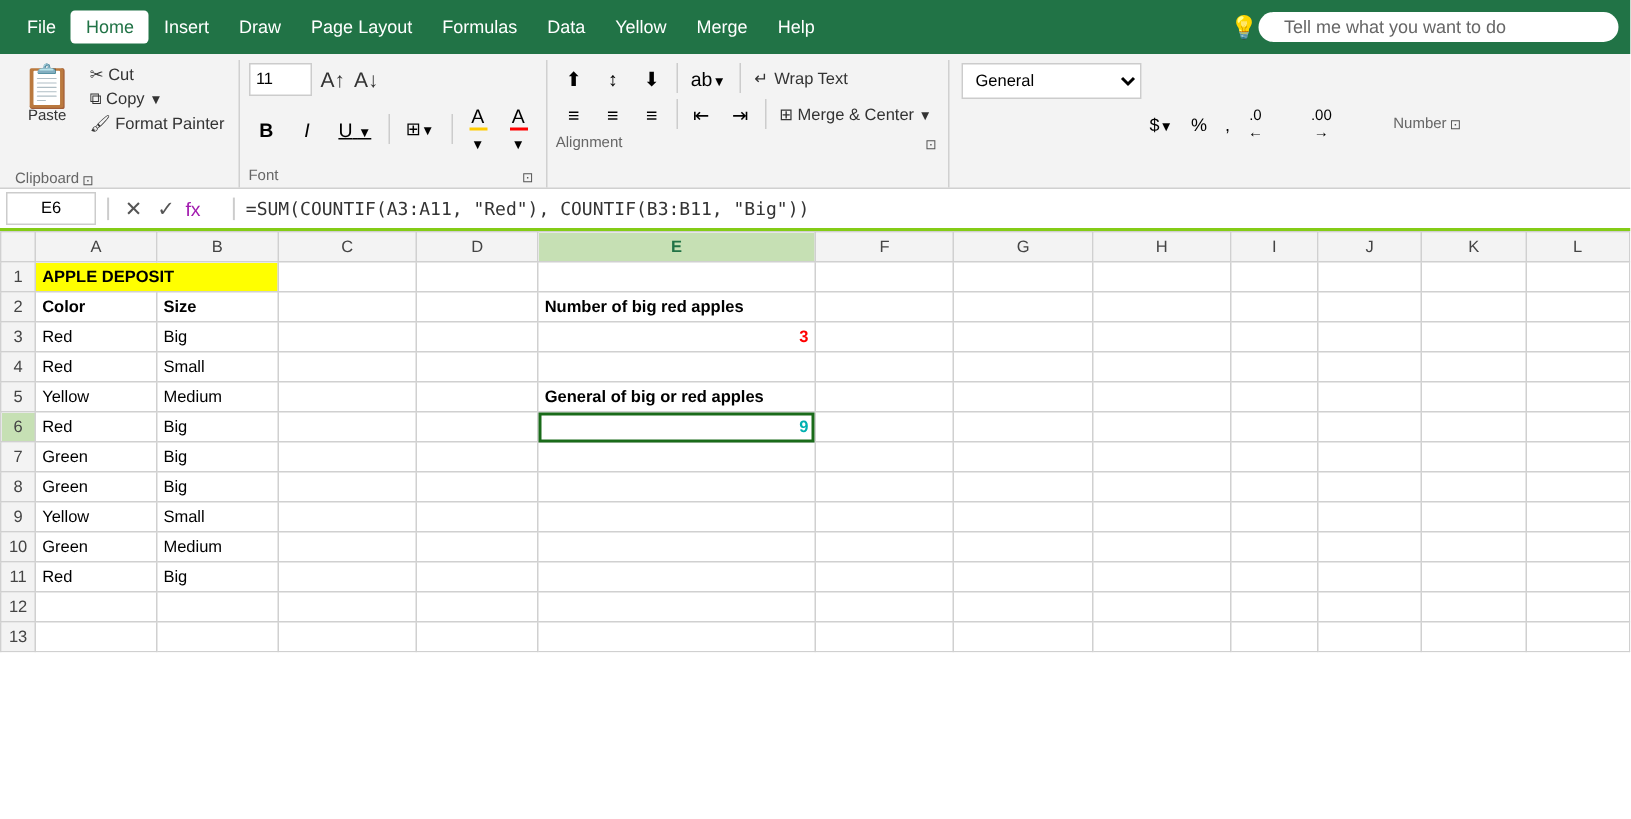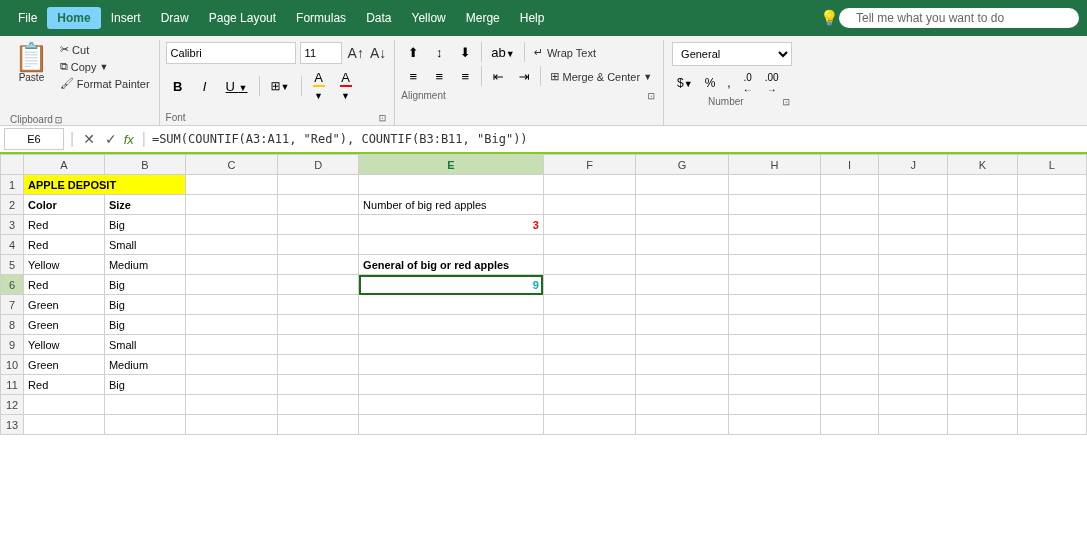--- a/index.html
+++ b/index.html
@@ -13,21 +13,21 @@
       color: #fff;
       height: 36px;
       padding: 0 8px;
     }
     .menu-bar .menu-item {
       padding: 4px 10px;
       font-size: 12px;
       cursor: pointer;
       border-radius: 3px;
     }
-    .menu-bar .menu-item.active { background: #7dd3fc; color: #217346; font-weight: 700; }
+    .menu-bar .menu-item.active { background: #ffffff; color: #217346; font-weight: 400; }
     .menu-bar .tell-me {
       margin-left: auto;
       display: flex;
       align-items: center;
       background: #fff;
       border-radius: 15px;
       padding: 3px 12px;
       color: #555;
       font-size: 12px;
       width: 240px;
@@ -224,21 +224,21 @@
       height: 22px;
       text-align: center;
       font-size: 11px;
       padding: 2px 4px;
     }
     .formula-sep { color: #ccc; font-size: 16px; margin: 0 2px; }
     .formula-icons { display: flex; gap: 4px; align-items: center; }
     .formula-icon-btn {
       border: none; background: transparent; cursor: pointer; color: #555; font-size: 14px; padding: 0 3px;
     }
-    .fx-label { font-style: italic; color: #4d7c0f; font-size: 13px; margin-right: 2px; }
+    .fx-label { color: #a21caf; font-size: 13px; margin-right: 14px; }
     .formula-input {
       flex: 1;
       border: none;
       outline: none;
       font-size: 12px;
       font-family: 'Consolas', monospace;
       color: #333;
     }
 
     
@@ -282,21 +282,21 @@
       outline: 2px solid #1a6b1a;
       outline-offset: -2px;
     }
 
     .ribbon-expand-btn {
       border: none; background: transparent; cursor: pointer; font-size: 9px; color: #555; padding: 0 2px;
     }
 
     .number-fmt-group {
       display: flex;
-      flex-direction: column;
+      flex-direction: row;
       padding: 2px 8px;
     }
 
     .group-label-row {
       display: flex;
       align-items: center;
       justify-content: space-between;
     }
   </style>
 </head>
@@ -347,21 +347,20 @@
     <div style="position:absolute;margin-top:72px;margin-left:0px;">
       <div class="group-label-row">
         <span style="font-size:10px;color:#666;">Clipboard</span>
         <button class="ribbon-expand-btn">⊡</button>
       </div>
     </div>
   </div>
 
   <div class="font-group" style="min-width:200px;">
     <div class="font-top">
-      <input type="text" class="font-select" value="Calibri" style="">
       <input type="text" class="font-size-select" value="11" style="">
       <div class="font-size-btns">
         <button class="font-size-btn">A↑</button>
         <button class="font-size-btn">A↓</button>
       </div>
     </div>
     <div class="font-bottom">
       <button class="fmt-btn bold">B</button>
       <button class="fmt-btn italic">I</button>
       <button class="fmt-btn underline">
@@ -415,21 +414,21 @@
 
   <div class="number-fmt-group" style="min-width:130px;">
     <select class="number-select">
       <option>General</option>
     </select>
     <div class="number-btns">
       <button class="num-btn">$<span style="font-size:9px;">▼</span></button>
       <button class="num-btn">%</button>
       <button class="num-btn">,</button>
       <button class="num-btn" style="font-size:10px;">.0<br>←</button>
-      <button class="num-btn" style="font-size:10px;">.00<br>→</button>
+      <button class="num-btn" style="font-size:10px;margin-left:20px;">.00<br>→</button>
     </div>
     <div class="group-label-row">
       <span style="font-size:10px;color:#666;padding-left:36px;">Number</span>
       <button class="ribbon-expand-btn">⊡</button>
     </div>
   </div>
 </div>
 
 <div class="formula-bar">
   <input class="cell-ref" type="text" value="E6" style="">
@@ -493,21 +492,21 @@
         <td></td>
         <td></td>
       </tr>
 
       <tr>
         <td class="row-header">2</td>
         <td style="font-weight:bold;">Color</td>
         <td style="font-weight:bold;margin-top:20px;">Size</td>
         <td></td>
         <td></td>
-        <td style="font-weight:normal; color:#000;">Number of big red apples</td>
+        <td style="font-weight:bold; color:#000;">Number of big red apples</td>
         <td></td>
         <td></td>
         <td></td>
         <td></td>
         <td></td>
         <td></td>
         <td></td>
       </tr>
 
       <tr>

